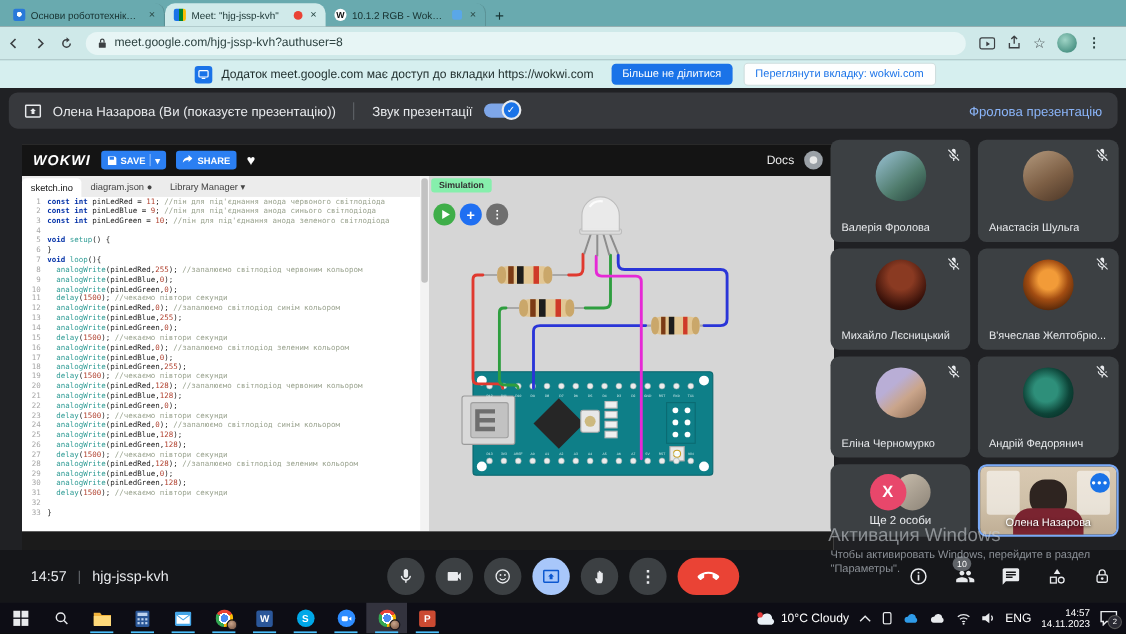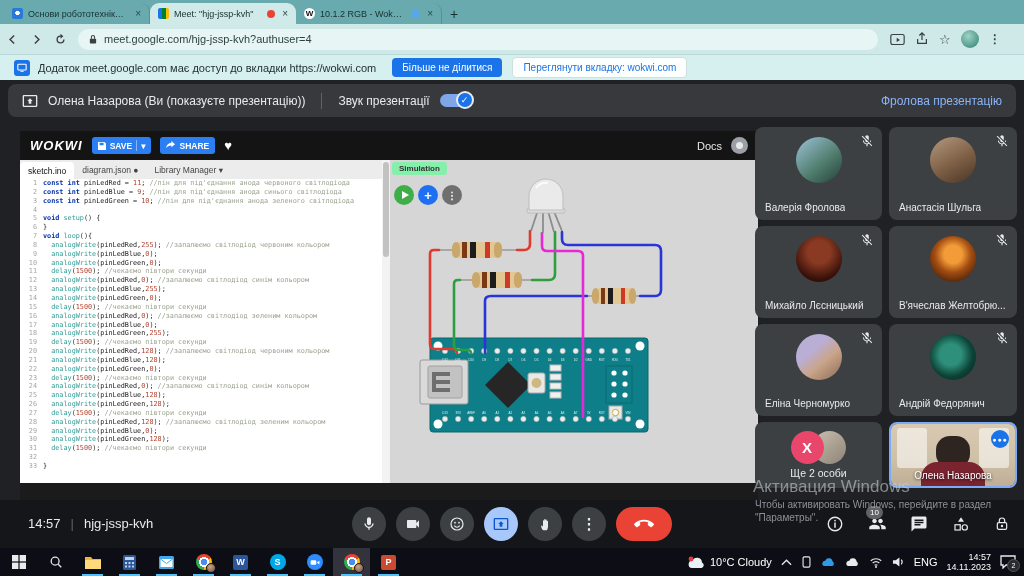--- a/index.html
+++ b/index.html
@@ -25,21 +25,21 @@
   .toolbar{position:absolute;left:0;top:24px;width:1024px;height:30px;background:#cfe9e9;display:flex;align-items:center;}
   .navbtn{width:24px;display:flex;justify-content:center;align-items:center;}
   .urlbar{margin-left:6px;width:800px;height:21px;border-radius:11px;background:#e7f5f5;display:flex;
     align-items:center;padding:0 10px;gap:6px;box-sizing:border-box;}
   .urltext{font-size:11px;color:#2e4342;}
   .tb-icons{display:flex;align-items:center;gap:10px;margin-left:12px;}
   .avatar-sm{width:18px;height:18px;border-radius:50%;background:radial-gradient(circle at 40% 35%,#9fd4c6,#2e7d6e);}
   .kebab{font-size:12px;color:#2e4342;font-weight:bold;}
   
   .permbar{position:absolute;left:0;top:54px;width:1024px;height:26px;background:#d6efef;display:flex;
-    align-items:center;padding-left:14px;box-sizing:border-box;border-top:1px solid #b9d8d8;}
+    align-items:center;padding-left:4px;box-sizing:border-box;border-top:1px solid #b9d8d8;justify-content:center;}
   .permicon{width:16px;height:16px;border-radius:3px;background:#1a73e8;display:flex;align-items:center;justify-content:center;margin-right:8px;}
   .permtext{font-size:11px;color:#1f2d2c;}
   .btn-stop{margin-left:16px;background:#1a73e8;color:#fff;font-size:10px;padding:4px 10px;border-radius:4px;}
   .btn-view{margin-left:10px;background:#fdfefe;color:#1a73e8;font-size:10px;padding:4px 10px;border-radius:4px;border:1px solid #cfdede;}
   
   .presbar{position:absolute;left:8px;top:84px;width:1008px;height:33px;border-radius:8px;background:#37393d;
     display:flex;align-items:center;padding:0 14px;gap:10px;color:#e8eaed;font-size:12px;box-sizing:border-box;}
   .pdiv{width:1px;height:16px;background:#5f6368;margin:0 6px;}
   .toggle{width:32px;height:13px;border-radius:7px;background:#7ea6e8;position:relative;display:inline-block;}
   .knob{position:absolute;right:-2px;top:-3px;width:18px;height:18px;border-radius:50%;background:#1a73e8;
@@ -190,21 +190,21 @@
     <span class="navbtn">
       <svg width="13" height="13" viewBox="0 0 16 16">
           <path d="M8 3a5 5 0 1 0 5 5h-1.7A3.3 3.3 0 1 1 8 4.7V7l3.5-3L8 1z" fill="#3c4043"></path>
         </svg>
       </span>
     <div class="urlbar">
       <svg width="10" height="11" viewBox="0 0 12 14">
           <rect x="2" y="6" width="8" height="6" rx="1" fill="#3c4043"></rect>
           <path d="M4 6V4a2 2 0 0 1 4 0v2" fill="none" stroke="#3c4043" stroke-width="1.4"></path>
         </svg>
-      <span class="urltext">meet.google.com/hjg-jssp-kvh?authuser=4</span>
+      <span class="urltext">meet.google.com/hjg-jssp-kvh?authuser=8</span>
     </div>
     <div class="tb-icons">
       <svg width="15" height="13" viewBox="0 0 18 14">
           <rect x="1" y="1" width="16" height="12" rx="2" fill="none" stroke="#3c4043" stroke-width="1.4"></rect>
           <path d="M8 5l4 2.5L8 10z" fill="#3c4043"></path>
         </svg>
       <svg width="14" height="14" viewBox="0 0 16 16">
           <path d="M8 1v8M5 4l3-3 3 3" fill="none" stroke="#3c4043" stroke-width="1.4"></path>
           <path d="M3 8v5h10V8" fill="none" stroke="#3c4043" stroke-width="1.4"></path>
         </svg>

